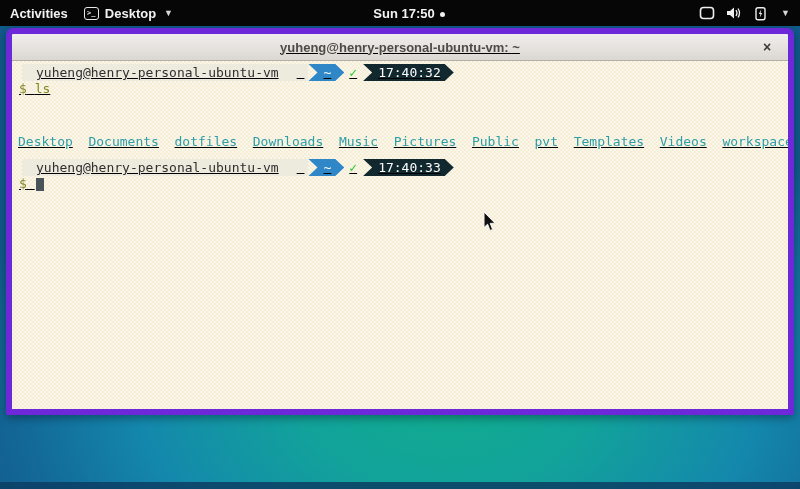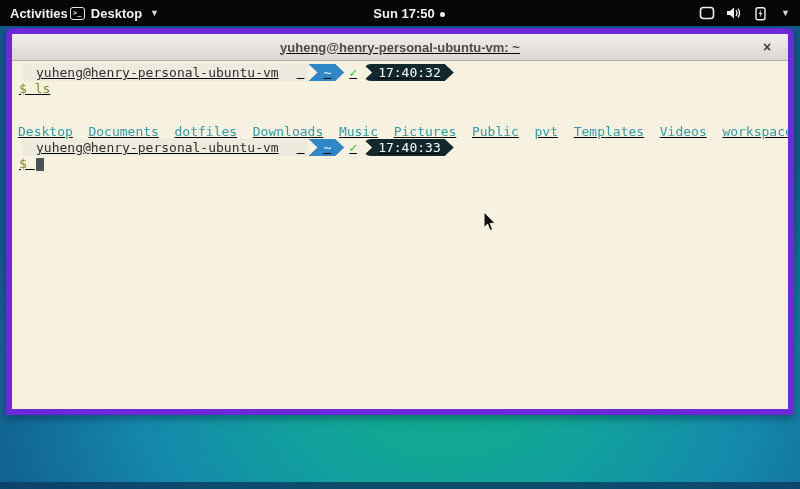--- a/index.html
+++ b/index.html
@@ -6,21 +6,21 @@
   html,body { width:800px; height:489px; overflow:hidden; font-family:"Liberation Sans", sans-serif; }
 
   .screen { position:relative; width:800px; height:489px; background:#000; }
 
   
   .top-bar {
     position:absolute; top:0; left:0; width:800px; height:26px;
     background:#060606; color:#f2f2f2; display:flex; align-items:center;
     font-size:13px; font-weight:bold; z-index:30;
   }
-  .tb-left { display:flex; align-items:center; gap:2px; padding-left:10px; }
+  .tb-left { display:flex; align-items:center; gap:16px; padding-left:10px; }
   .tb-app { display:flex; align-items:center; gap:6px; }
   .term-glyph {
     width:15px; height:13px; border:1.4px solid #e8e8e8; border-radius:3px;
     font-size:7px; line-height:10px; text-align:center; font-family:"DejaVu Sans Mono", monospace;
     font-weight:bold; color:#e8e8e8; display:inline-block;
   }
   .caret-down { font-size:9px; margin-left:2px; color:#d8d8d8; }
   .tb-center { position:absolute; left:0; right:14px; text-align:center; pointer-events:none;margin-left:32px; }
   .tb-center > span { pointer-events:auto; }
   .notif-dot { display:inline-block; width:5px; height:5px; background:#efefef; border-radius:50%; margin-left:5px; vertical-align:middle; }
@@ -58,32 +58,32 @@
     cursor:default; font-weight:bold;
   }
   .term-body {
     flex:1;
     background:
       repeating-conic-gradient(#fbf6e9 0% 25%, #f4eed6 0% 50%);
     background-size:4px 4px;
     font-family:"DejaVu Sans Mono", monospace; font-size:13px; color:#3a3a3a;
     padding:3px 0 0 0; position:relative;
   }
-  .tline { white-space:pre; padding-left:7px; height:15px; line-height:15px; }
+  .tline { white-space:pre; padding-left:7px; height:25px; line-height:15px; }
   .prompt-row { display:flex; align-items:center; height:17px; padding-left:10px; }
   .user-seg {
     background:#edeade; height:17px; line-height:17px; padding:0 4px 0 14px;
     color:#2f2f2f;
   }
   .ribbon {
     height:17px; line-height:17px; padding:0 13px 0 15px; color:#fdfdfd;
     clip-path:polygon(0 0, calc(100% - 9px) 0, 100% 50%, calc(100% - 9px) 100%, 0 100%, 9px 50%);
   }
   .rb-cwd { background:#2f87c8; }
-  .rb-time { background:#11282e;border-radius:8px; }
+  .rb-time { background:#11282e; }
   .check { color:#27c832; font-weight:bold; margin:0 6px 0 5px; }
   .dollar { color:#85852a; }
   .cmd { color:#7c8a1e; }
   .dirs span { color:#2d9da8; margin-right:2ch; }
   .cursor-block {
     display:inline-block; width:8px; height:13px; background:#49535a;
     vertical-align:text-bottom; margin-left:1px;
   }
 
   

